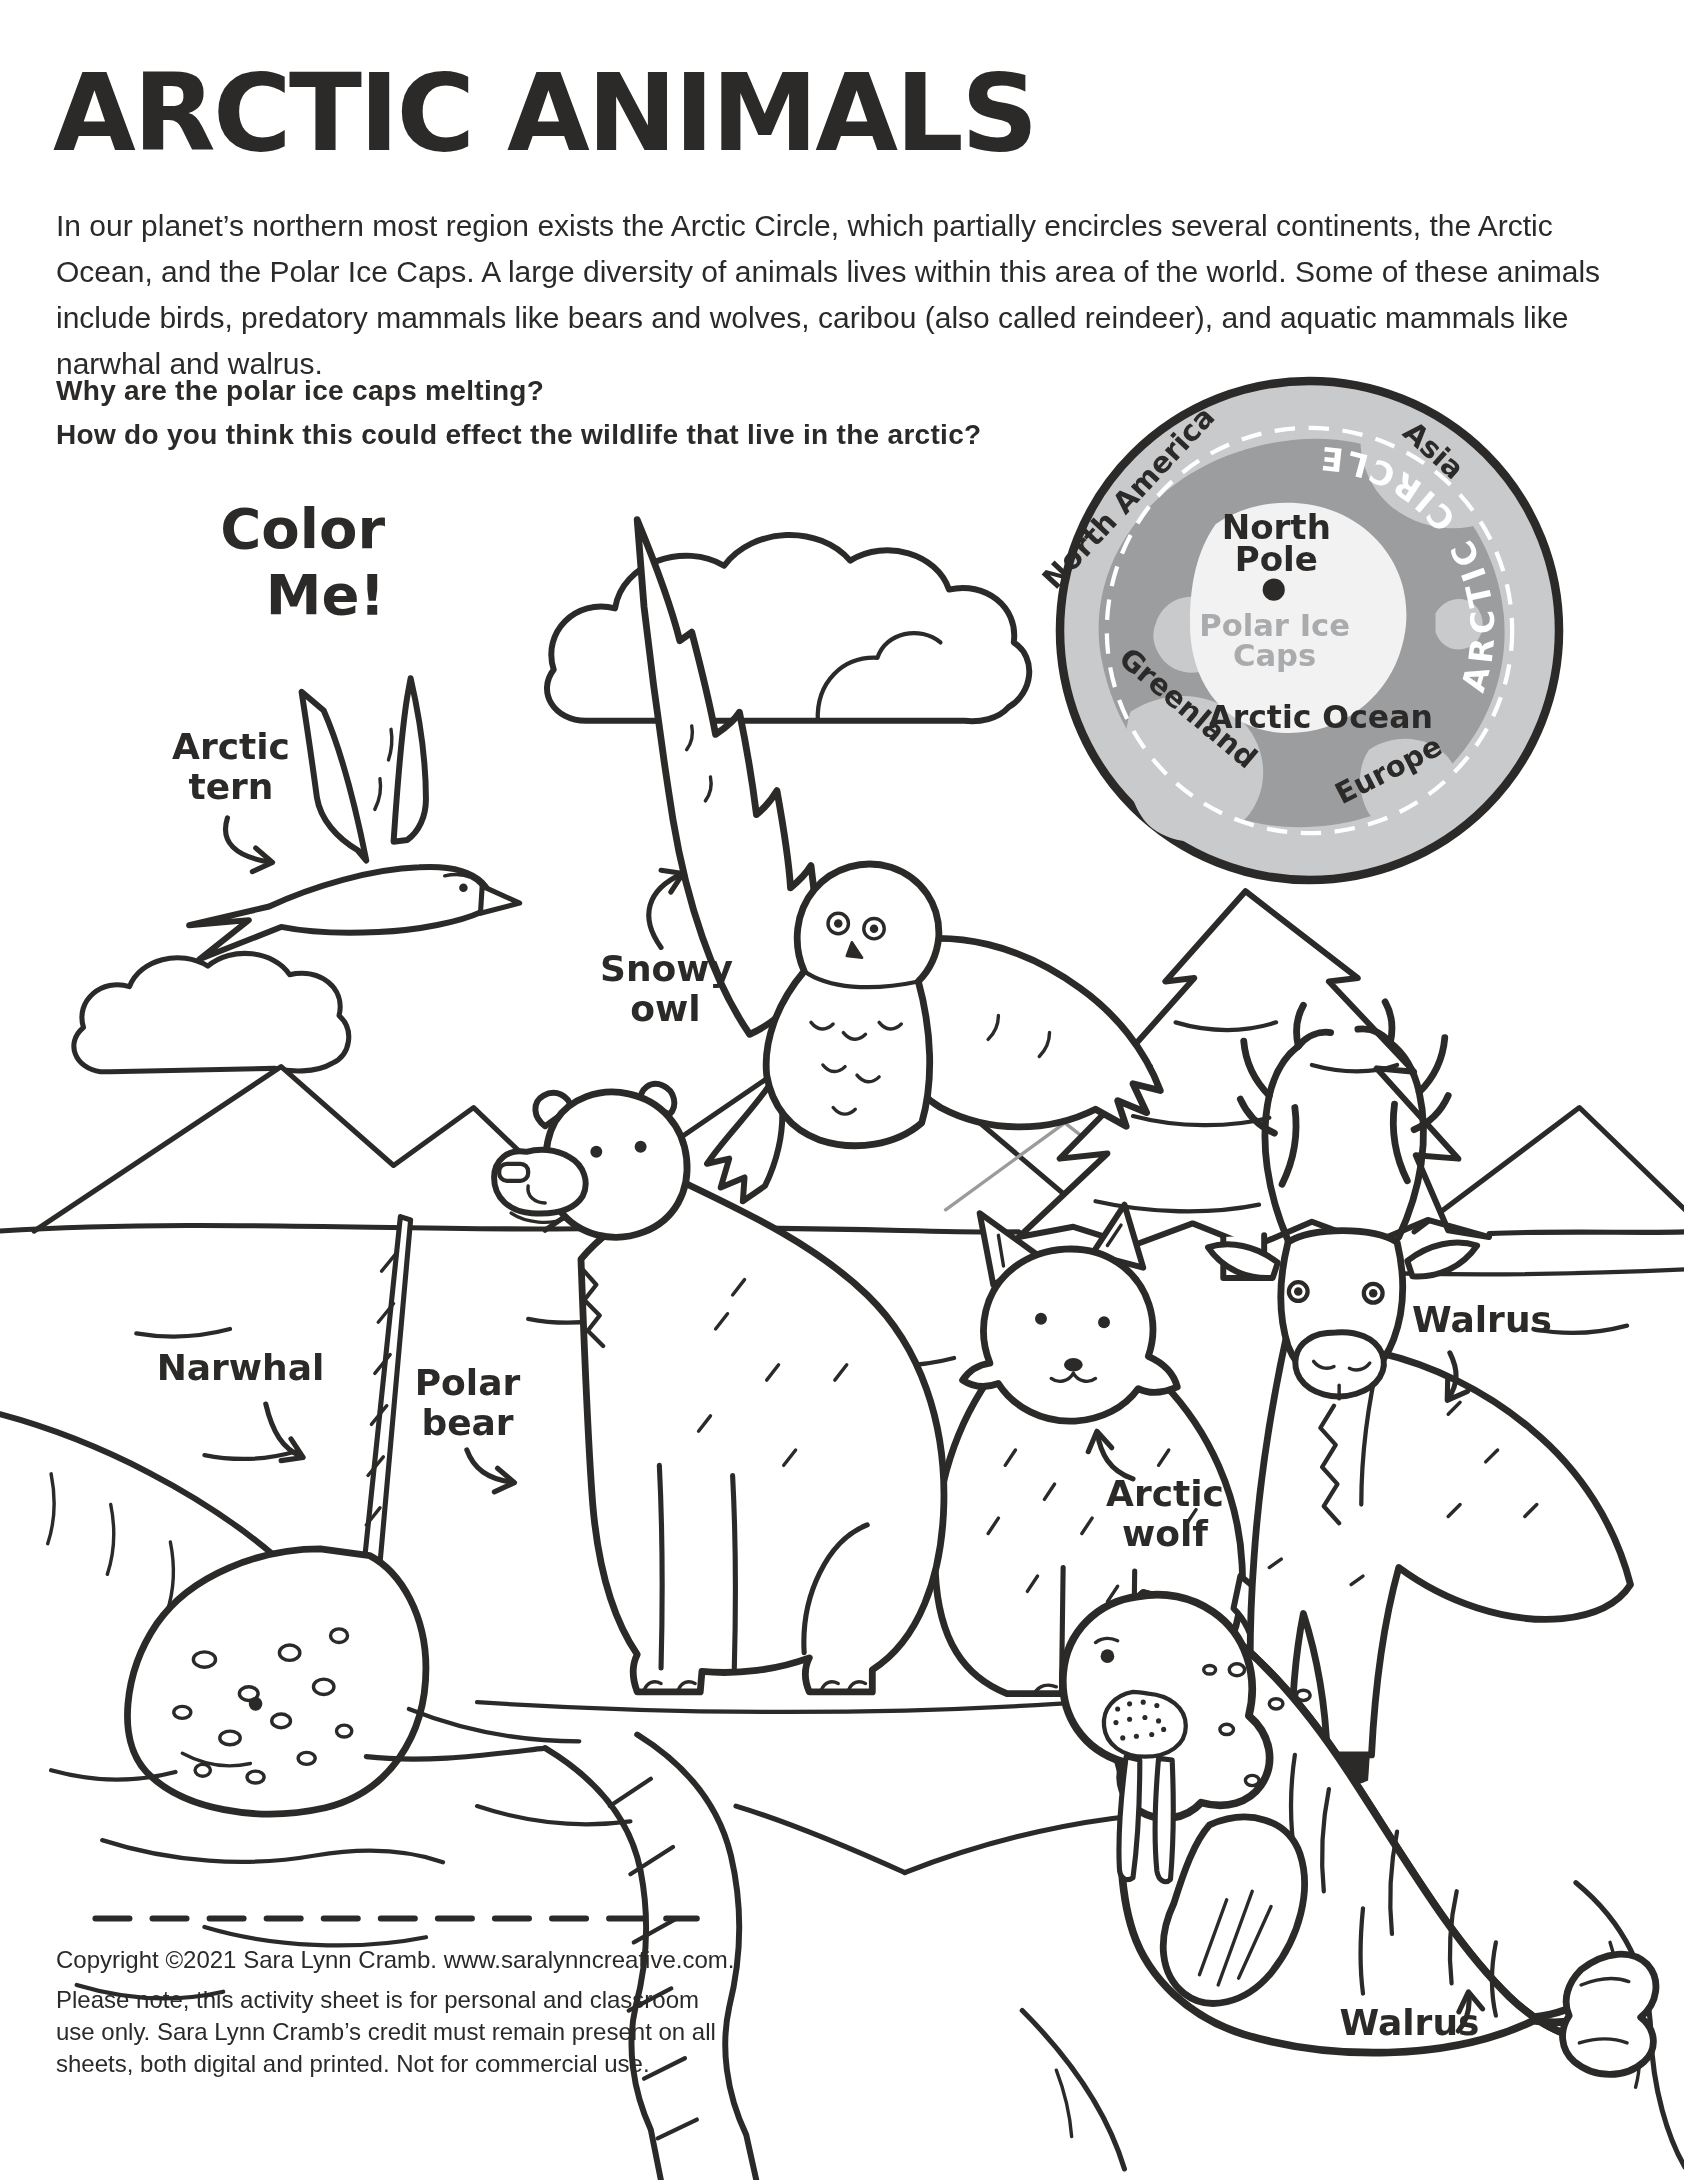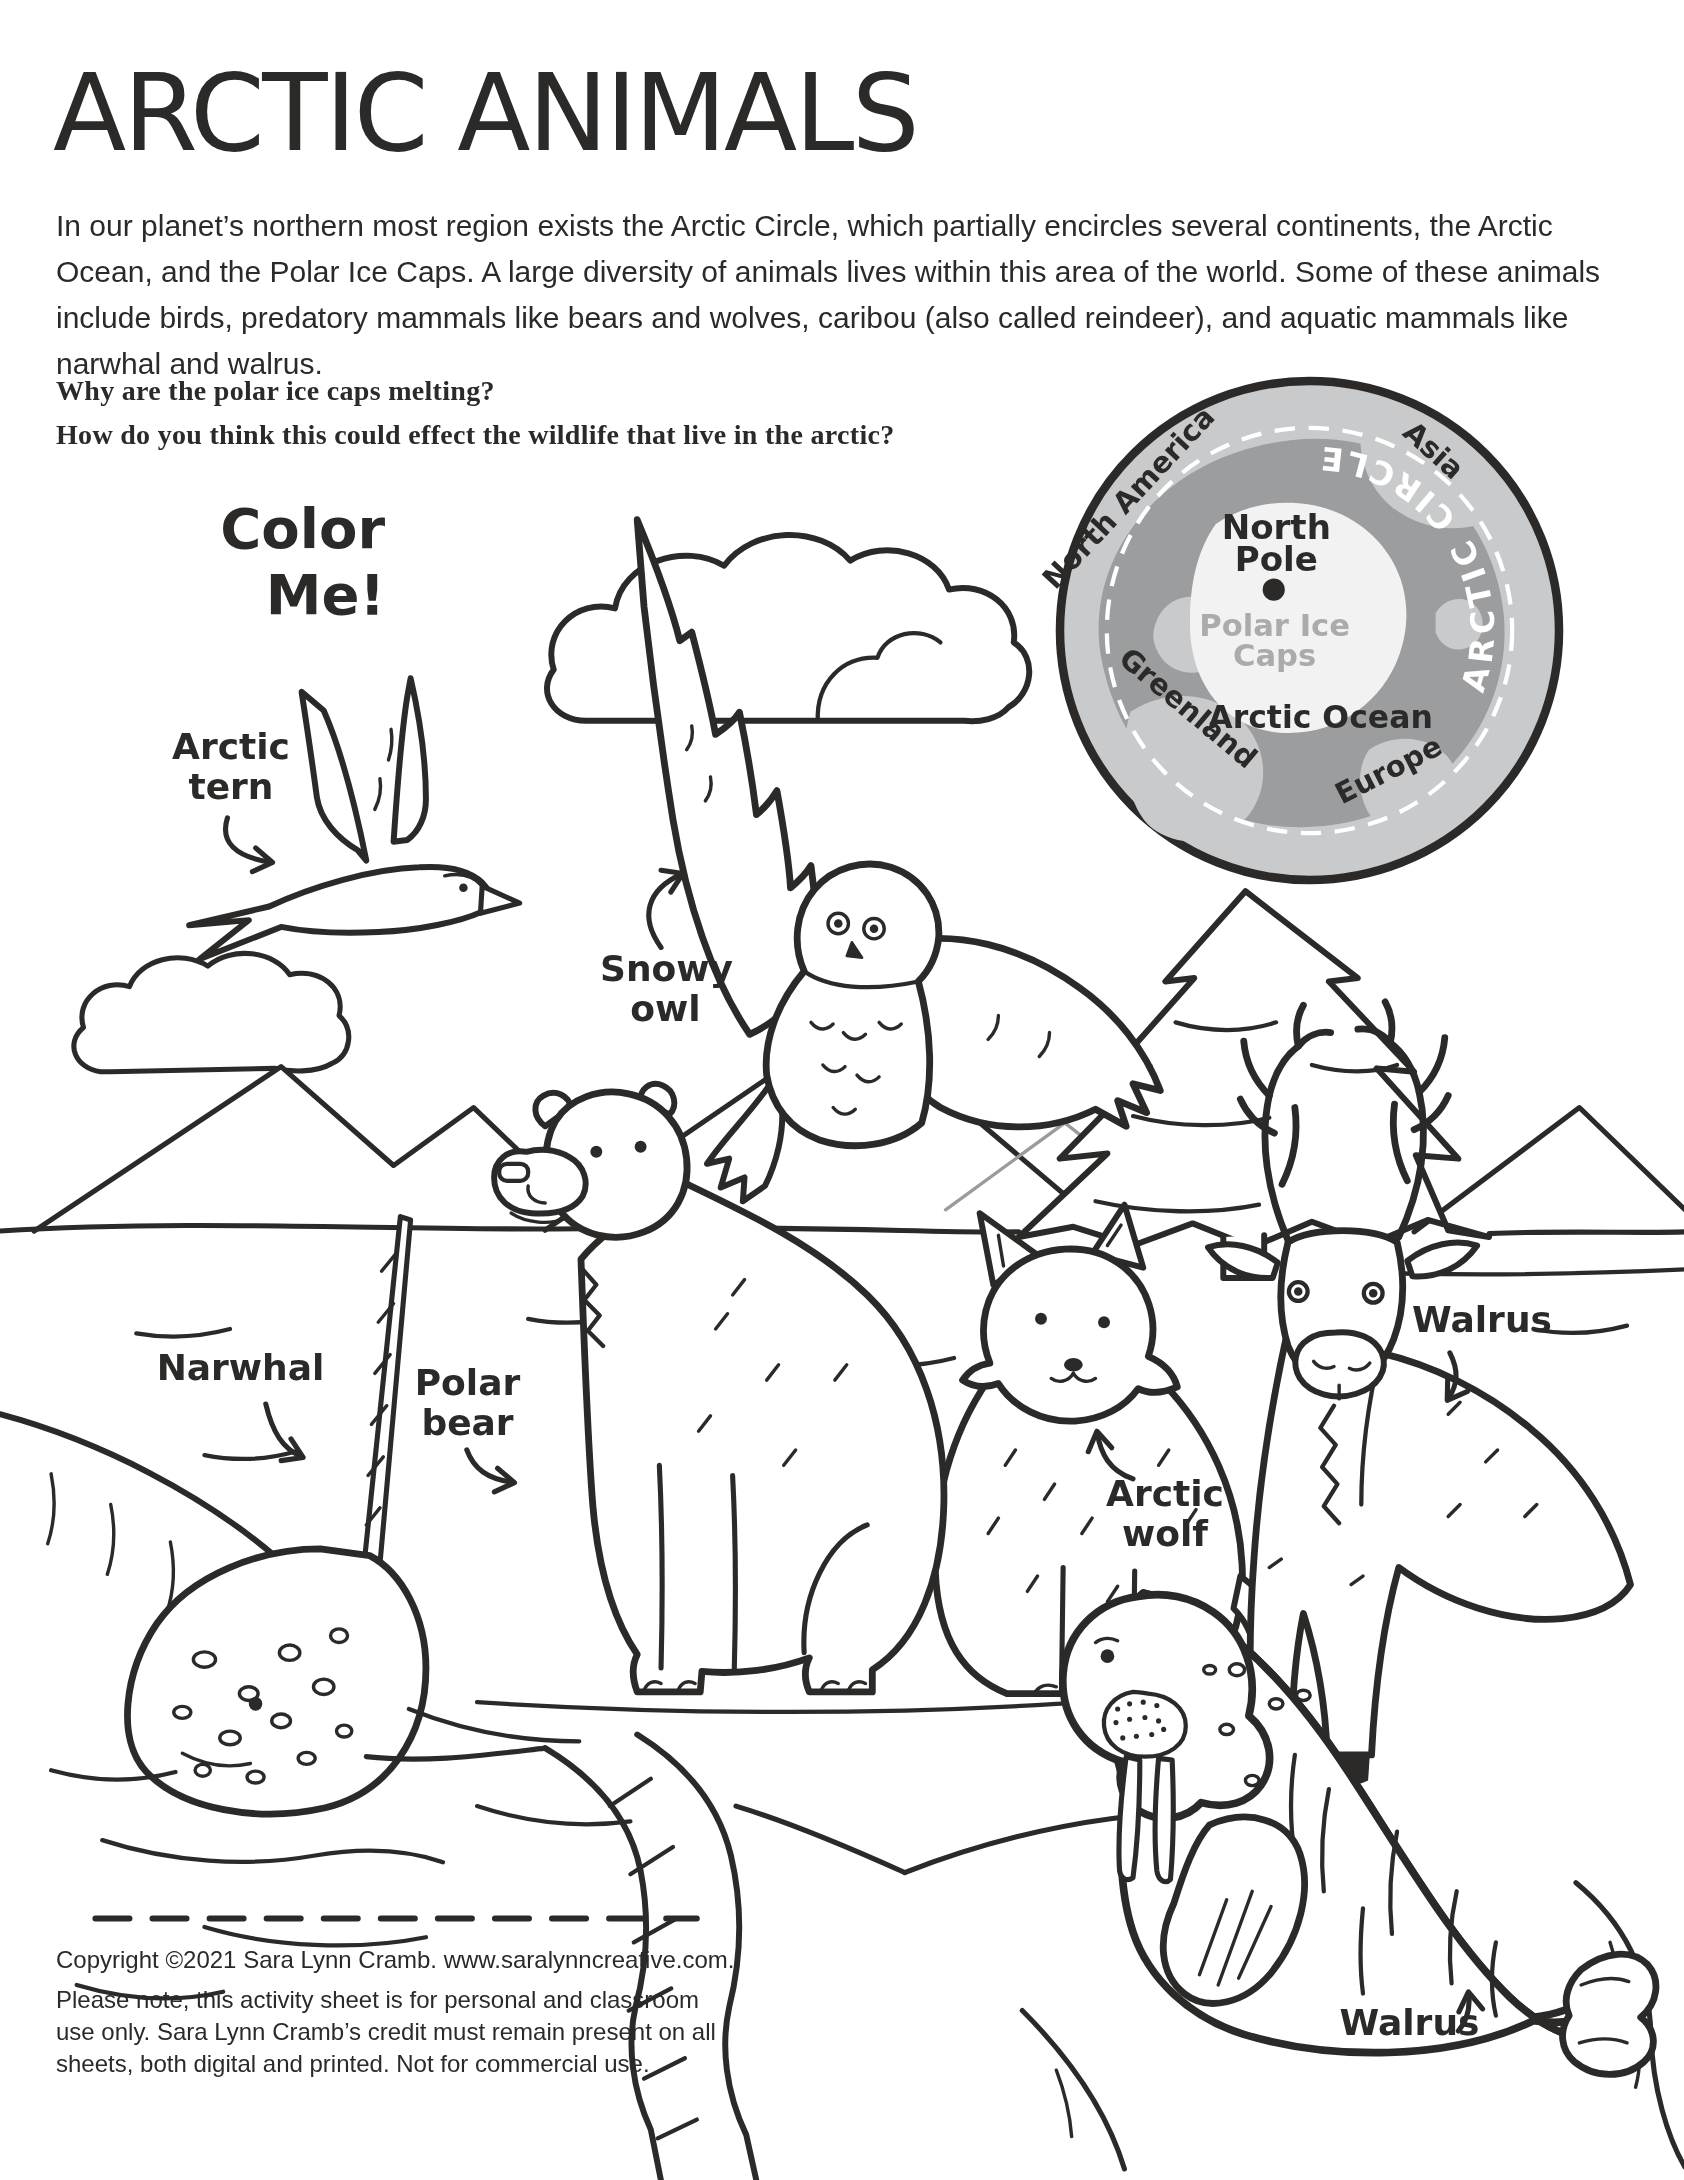--- a/index.html
+++ b/index.html
@@ -1,22 +1,22 @@
 <!DOCTYPE html>
 <html style="font-size:13.6px"><head>
 <meta charset="utf-8">
 <style>
   html,body{margin:0;padding:0}
   body{width:1685px;height:2181px;position:relative;background:#ffffff;
        font-family:"Liberation Sans",sans-serif;color:#2b2a29;overflow:hidden}
   .abs{position:absolute}
-  #page-title{left:53px;top:49px;font-family:"DejaVu Sans",sans-serif;font-weight:normal;
+  #page-title{left:53px;top:49px;font-family:"DejaVu Sans",sans-serif;font-weight:bold;
       font-size:107px;line-height:128px;letter-spacing:-2.6px;white-space:nowrap}
   #intro{left:56px;top:203px;width:1581px;font-size:30px;line-height:46px}
-  .question{left:56px;font-family:Liberation Serif, serif;font-weight:bold;font-size:28px;
+  .question{left:56px;font-family:Liberation Sans, sans-serif;font-weight:bold;font-size:28px;
       letter-spacing:0.3px;white-space:nowrap}
   #q1{top:375px}
   #q2{top:419px}
   #color-me{left:199px;top:496px;width:186px;text-align:right;
       font-family:"DejaVu Sans",sans-serif;font-weight:bold;font-size:56px;line-height:66px}
   .animal-label{position:absolute;z-index:5;text-align:center;
       font-family:"DejaVu Sans",sans-serif;font-weight:bold;font-size:36px;line-height:40px}
   #lbl-tern{left:167px;top:727px;width:128px}
   #lbl-owl{left:600px;top:949px;width:131px}
   #lbl-narwhal{left:150px;top:1348px;width:181px}

